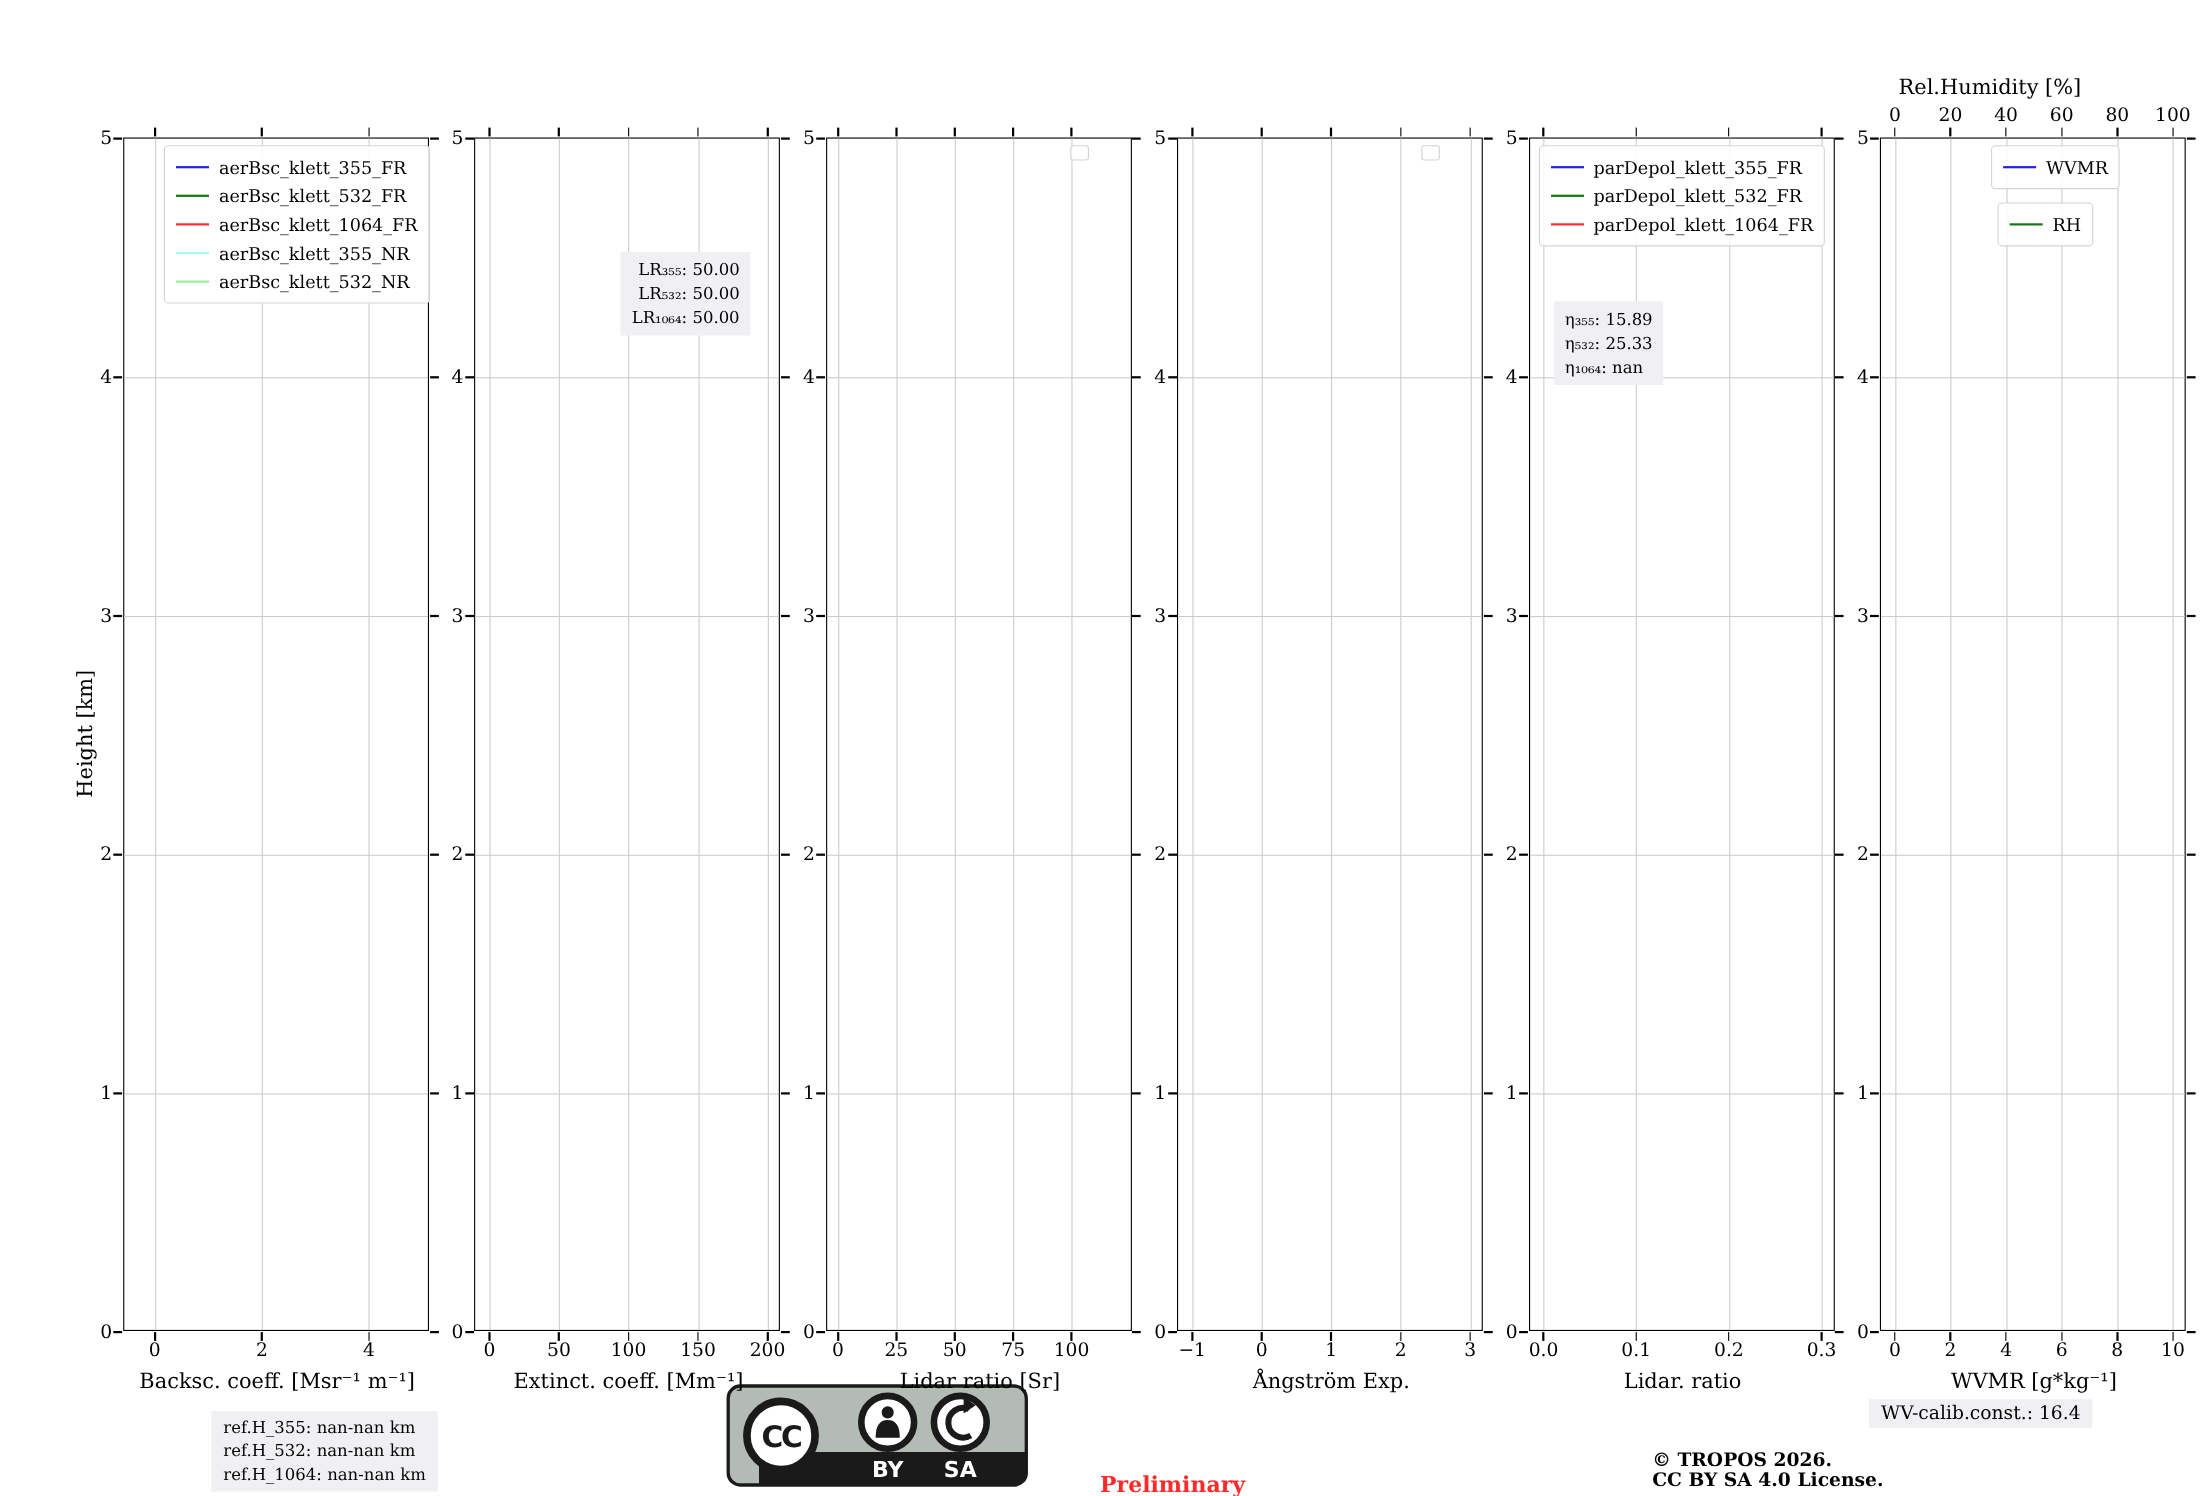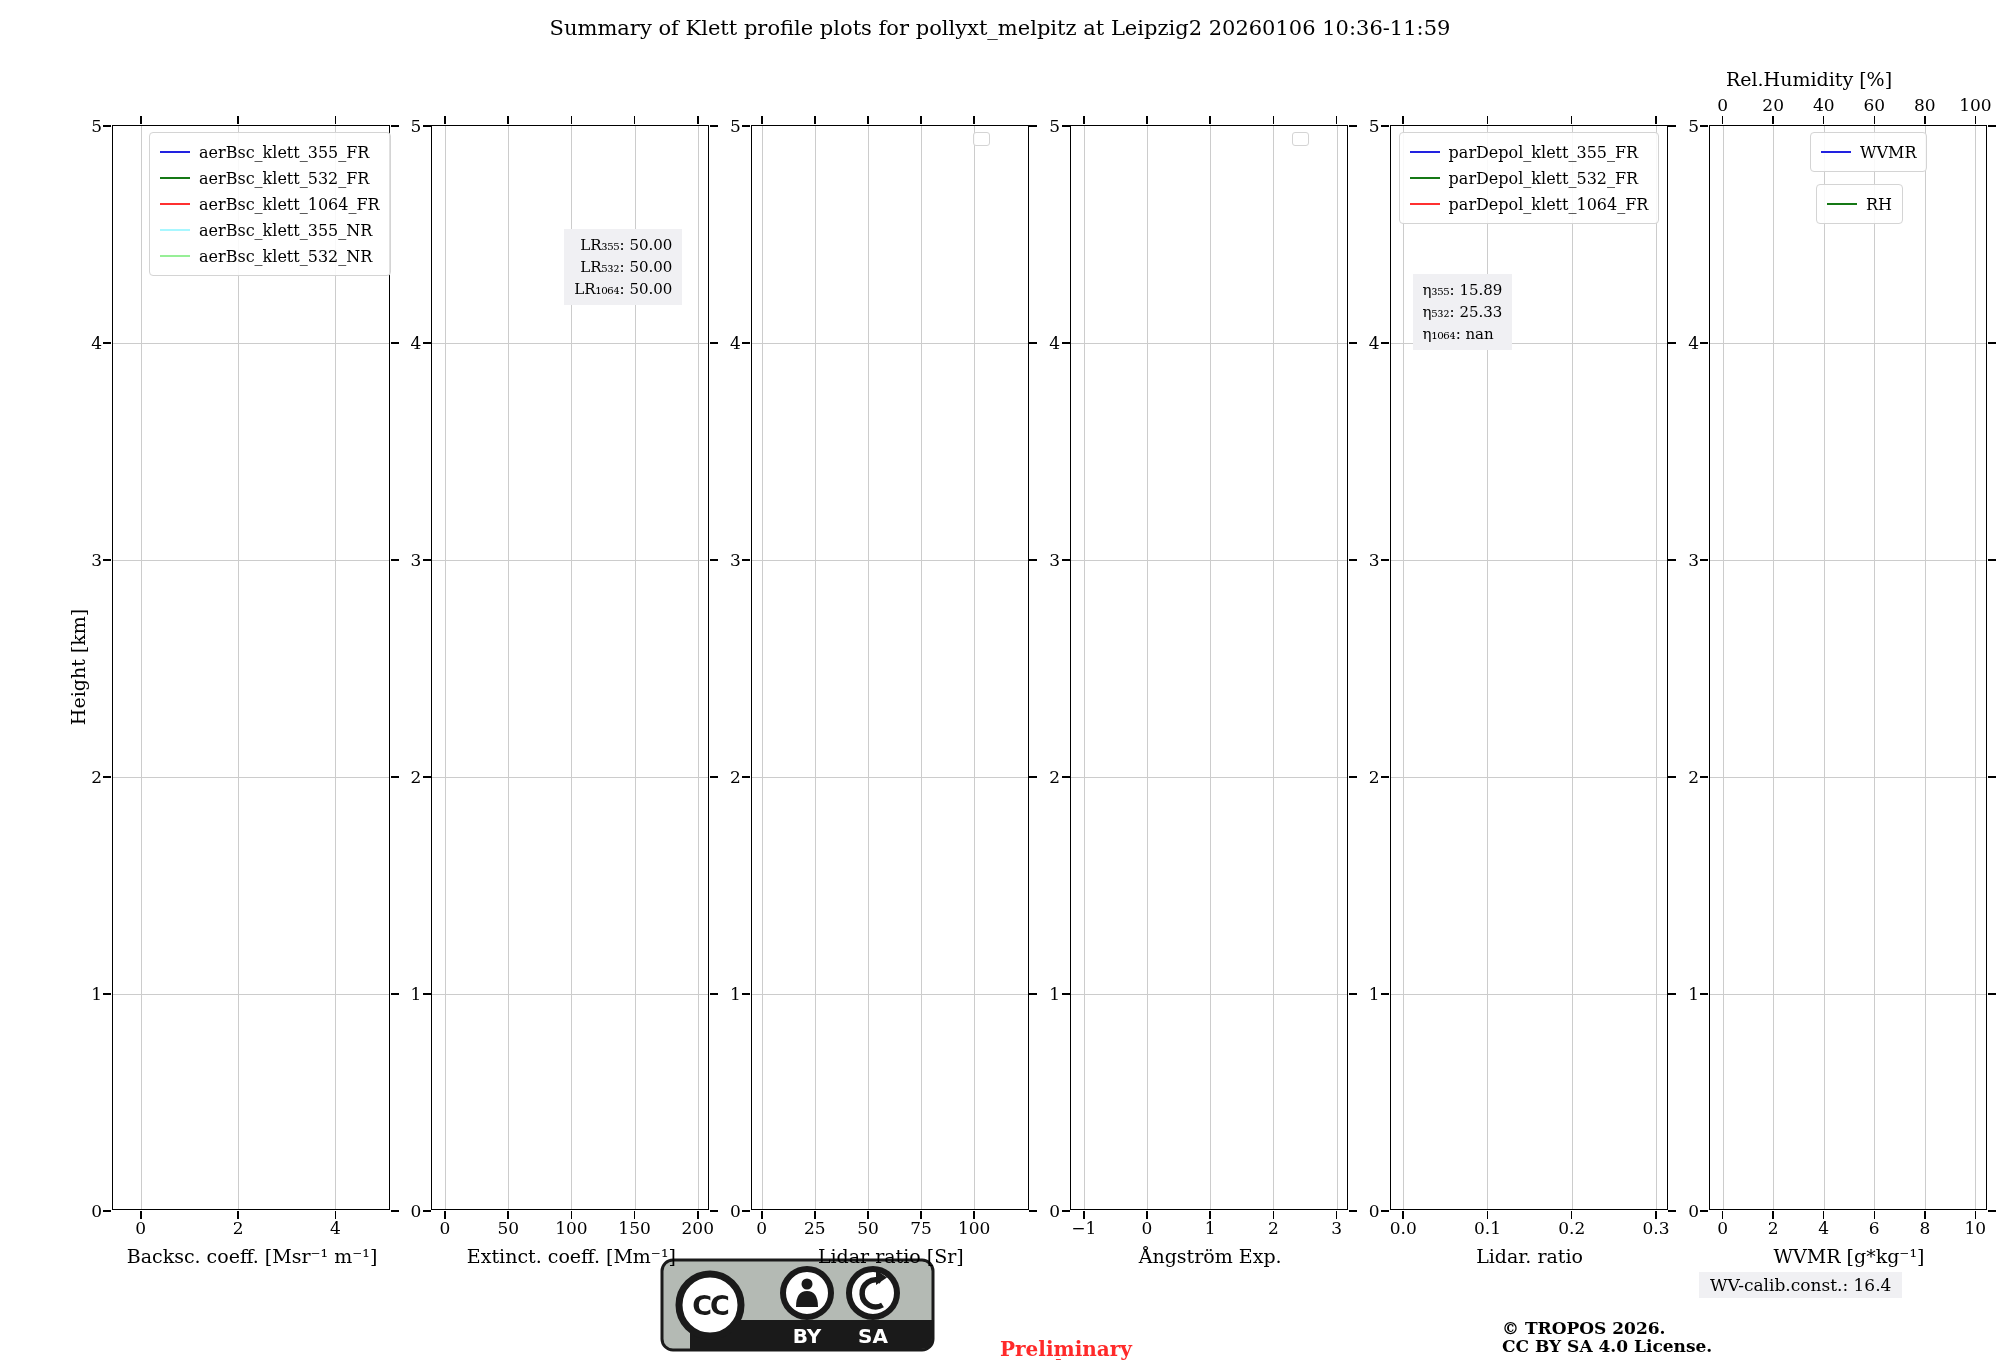--- a/index.html
+++ b/index.html
@@ -35,24 +35,28 @@
   .copyright{position:absolute;left:1502px;top:1319px;font-weight:bold;
              font-size:17px;line-height:18px;}
   .wv-calib{position:absolute;left:1699px;top:1272px;background:#f0f0f3;
             padding:3px 11px;font-size:17px;white-space:nowrap;}
 </style>
 </head>
 <body>
 
 <div class="figure">
 
-  <div class="title">Summary of Klett profile plots for pollyxt_melpitz at Leipzig2 20260106 10:36-11:59</div>
 
   <div class="ylabel">Height [km]</div>
 
+  <div class="footer-ref">
+    <div>ref.H_355: nan-nan km</div>
+    <div>ref.H_532: nan-nan km</div>
+    <div>ref.H_1064: nan-nan km</div>
+  </div>
 
   <svg class="cc-logo" viewBox="0 0 275 94" xmlns="http://www.w3.org/2000/svg">
     <rect x="2" y="2" width="271" height="90" rx="11" fill="#b4bab4" stroke="#1a1a1a" stroke-width="3"></rect>
     <path d="M30 62 H272 V80 Q272 91 261 91 H30 Z" fill="#1a1a1a"></path>
     <circle cx="50" cy="47" r="31" fill="#ffffff" stroke="#1a1a1a" stroke-width="7"></circle>
     <text x="50" y="57" text-anchor="middle" font-size="27" font-weight="bold" font-family="DejaVu Sans, sans-serif" letter-spacing="-2" fill="#1a1a1a">CC</text>
     <circle cx="147" cy="35" r="24" fill="#ffffff" stroke="#1a1a1a" stroke-width="6"></circle>
     <circle cx="147" cy="26" r="5.5" fill="#1a1a1a"></circle>
     <path d="M136 49 Q136 33 147 33 Q158 33 158 49 Z" fill="#1a1a1a"></path>
     <circle cx="213" cy="35" r="24" fill="#ffffff" stroke="#1a1a1a" stroke-width="6"></circle>

